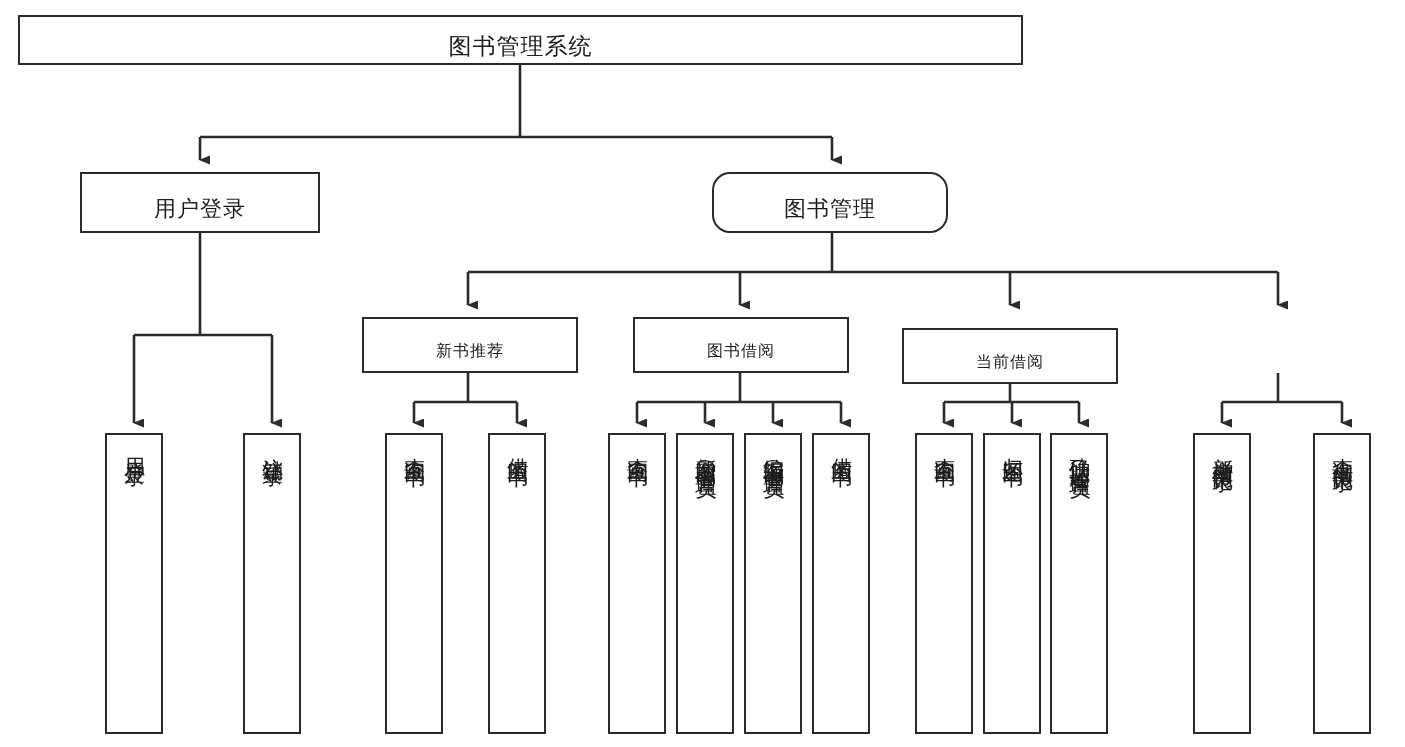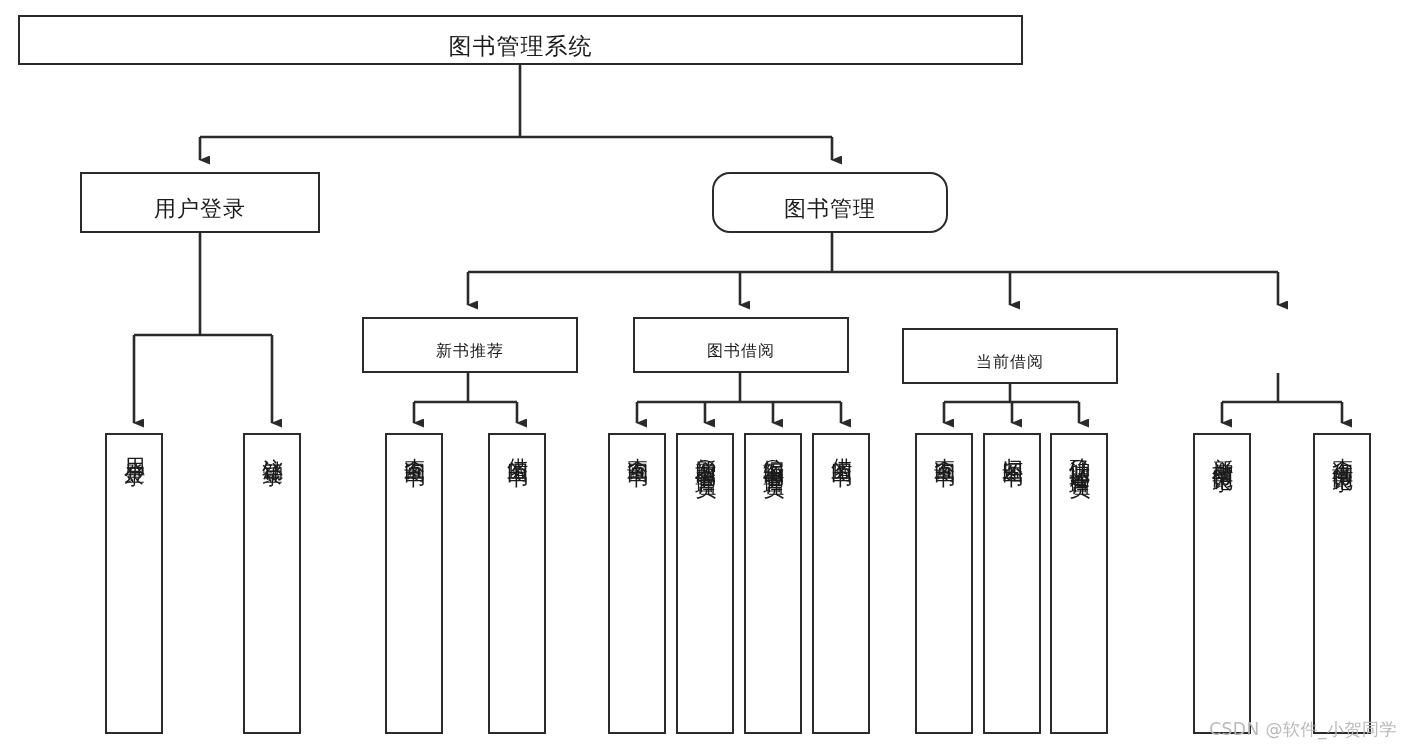--- a/index.html
+++ b/index.html
@@ -196,15 +196,14 @@
     <span class="vtext">确认归还（管理员）</span>
   </div>
 
   <div class="node node-leaf" style="left:1193px; top:433px; width:58px; height:301px;">
     <span class="vtext">新增借阅记录</span>
   </div>
   <div class="node node-leaf" style="left:1313px; top:433px; width:58px; height:301px;">
     <span class="vtext">查询借阅记录</span>
   </div>
 
-  <div id="watermark">CSDN @软件_小贺同学</div>
 
 </div>
 
 </body></html>

